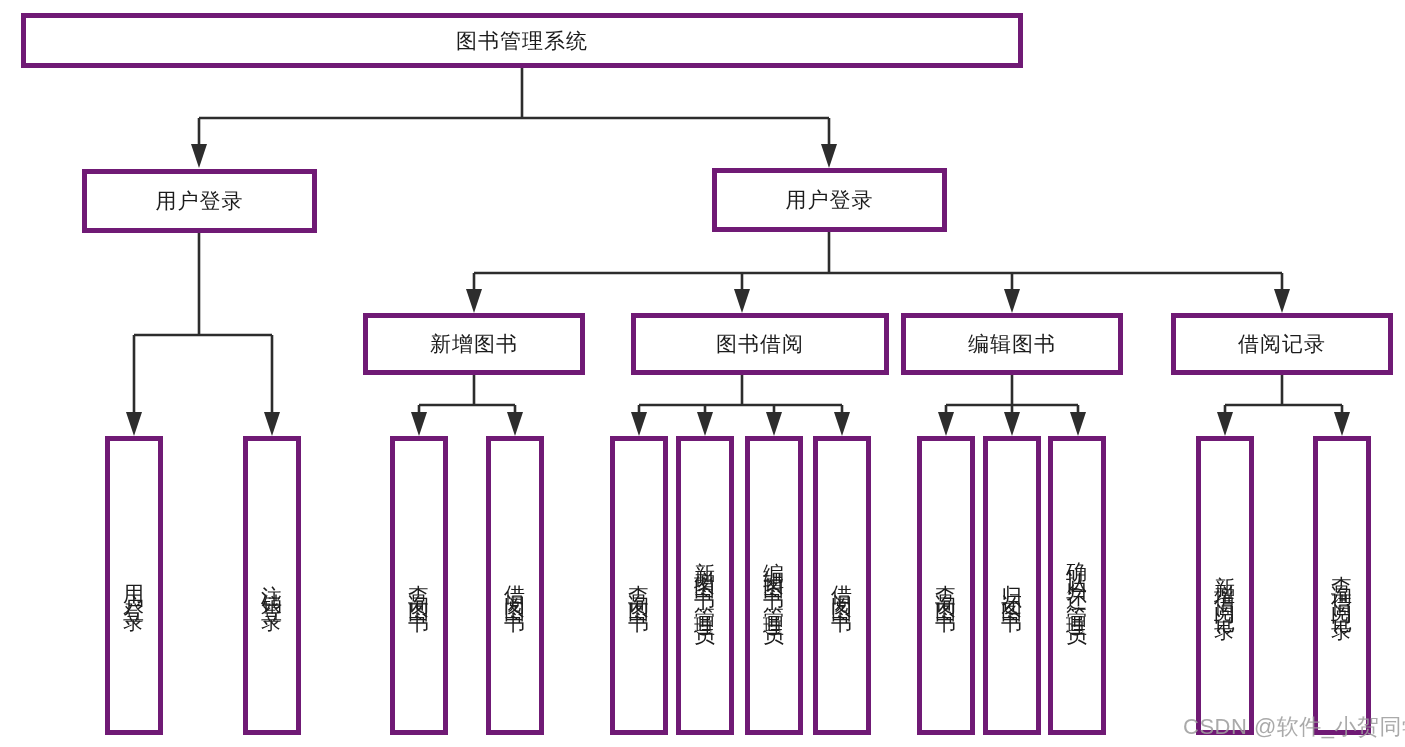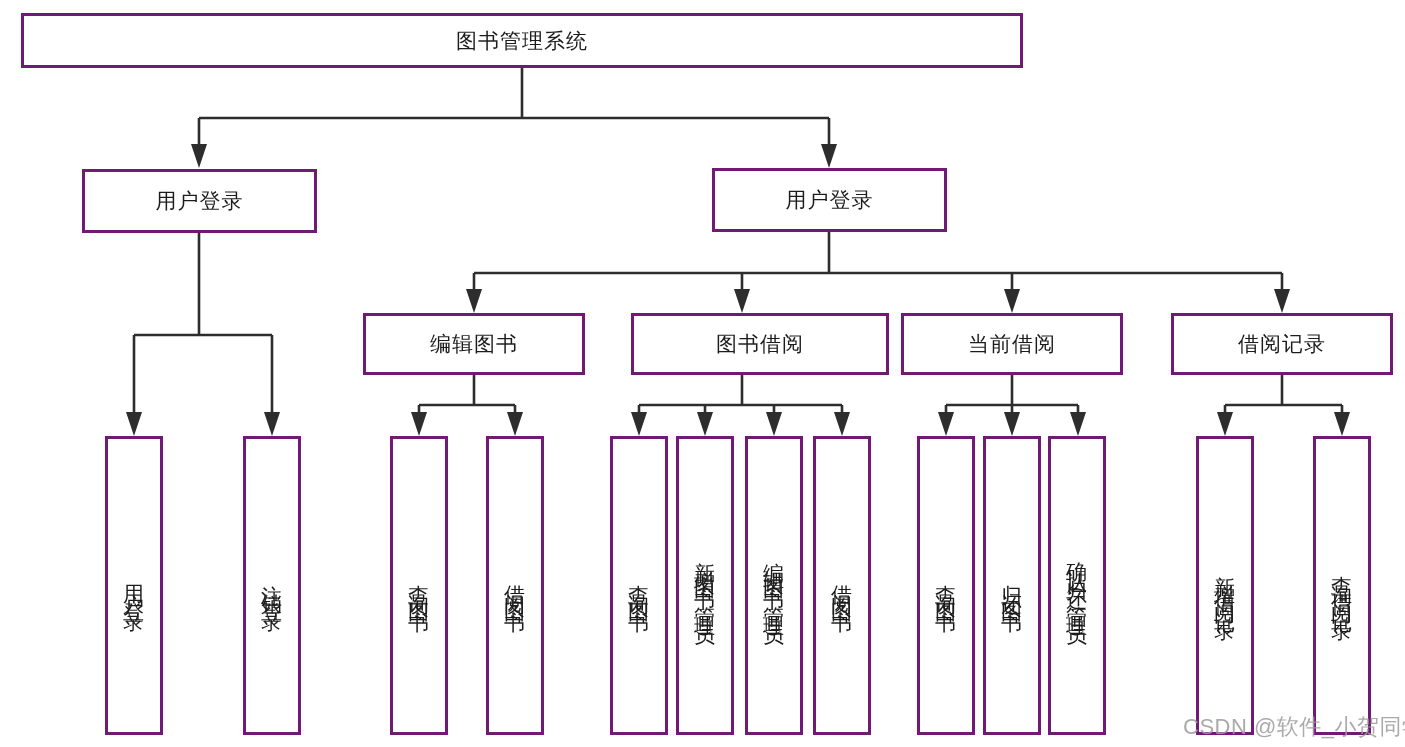--- a/index.html
+++ b/index.html
@@ -18,21 +18,21 @@
   #connector-layer {
     position: absolute;
     left: 0;
     top: 0;
     z-index: 1;
   }
   .node {
     position: absolute;
     box-sizing: border-box;
     background: #ffffff;
-    border: 3px solid #701a75;
+    border: 5px solid #701a75;
     display: flex;
     align-items: center;
     justify-content: center;
     z-index: 2;
     color: #1c1c1c;
   }
   .hnode span {
     font-size: 21px;
     letter-spacing: 1px;
     white-space: nowrap;
@@ -99,27 +99,27 @@
   </div>
 
   <div class="node hnode" style="left:82px;top:169px;width:235px;height:64px">
     <span>用户登录</span>
   </div>
   <div class="node hnode" style="left:712px;top:168px;width:235px;height:64px">
     <span>用户登录</span>
   </div>
 
   <div class="node hnode" style="left:363px;top:313px;width:222px;height:62px">
-    <span>编辑图书</span>
+    <span>新增图书</span>
   </div>
   <div class="node hnode" style="left:631px;top:313px;width:258px;height:62px">
     <span>图书借阅</span>
   </div>
   <div class="node hnode" style="left:901px;top:313px;width:222px;height:62px">
-    <span>当前借阅</span>
+    <span>编辑图书</span>
   </div>
   <div class="node hnode" style="left:1171px;top:313px;width:222px;height:62px">
     <span>借阅记录</span>
   </div>
 
   <div class="node vnode" style="left:105px;top:436px;width:58px;height:299px">
     <span>用户登录</span>
   </div>
   <div class="node vnode" style="left:243px;top:436px;width:58px;height:299px">
     <span>注销登录</span>

